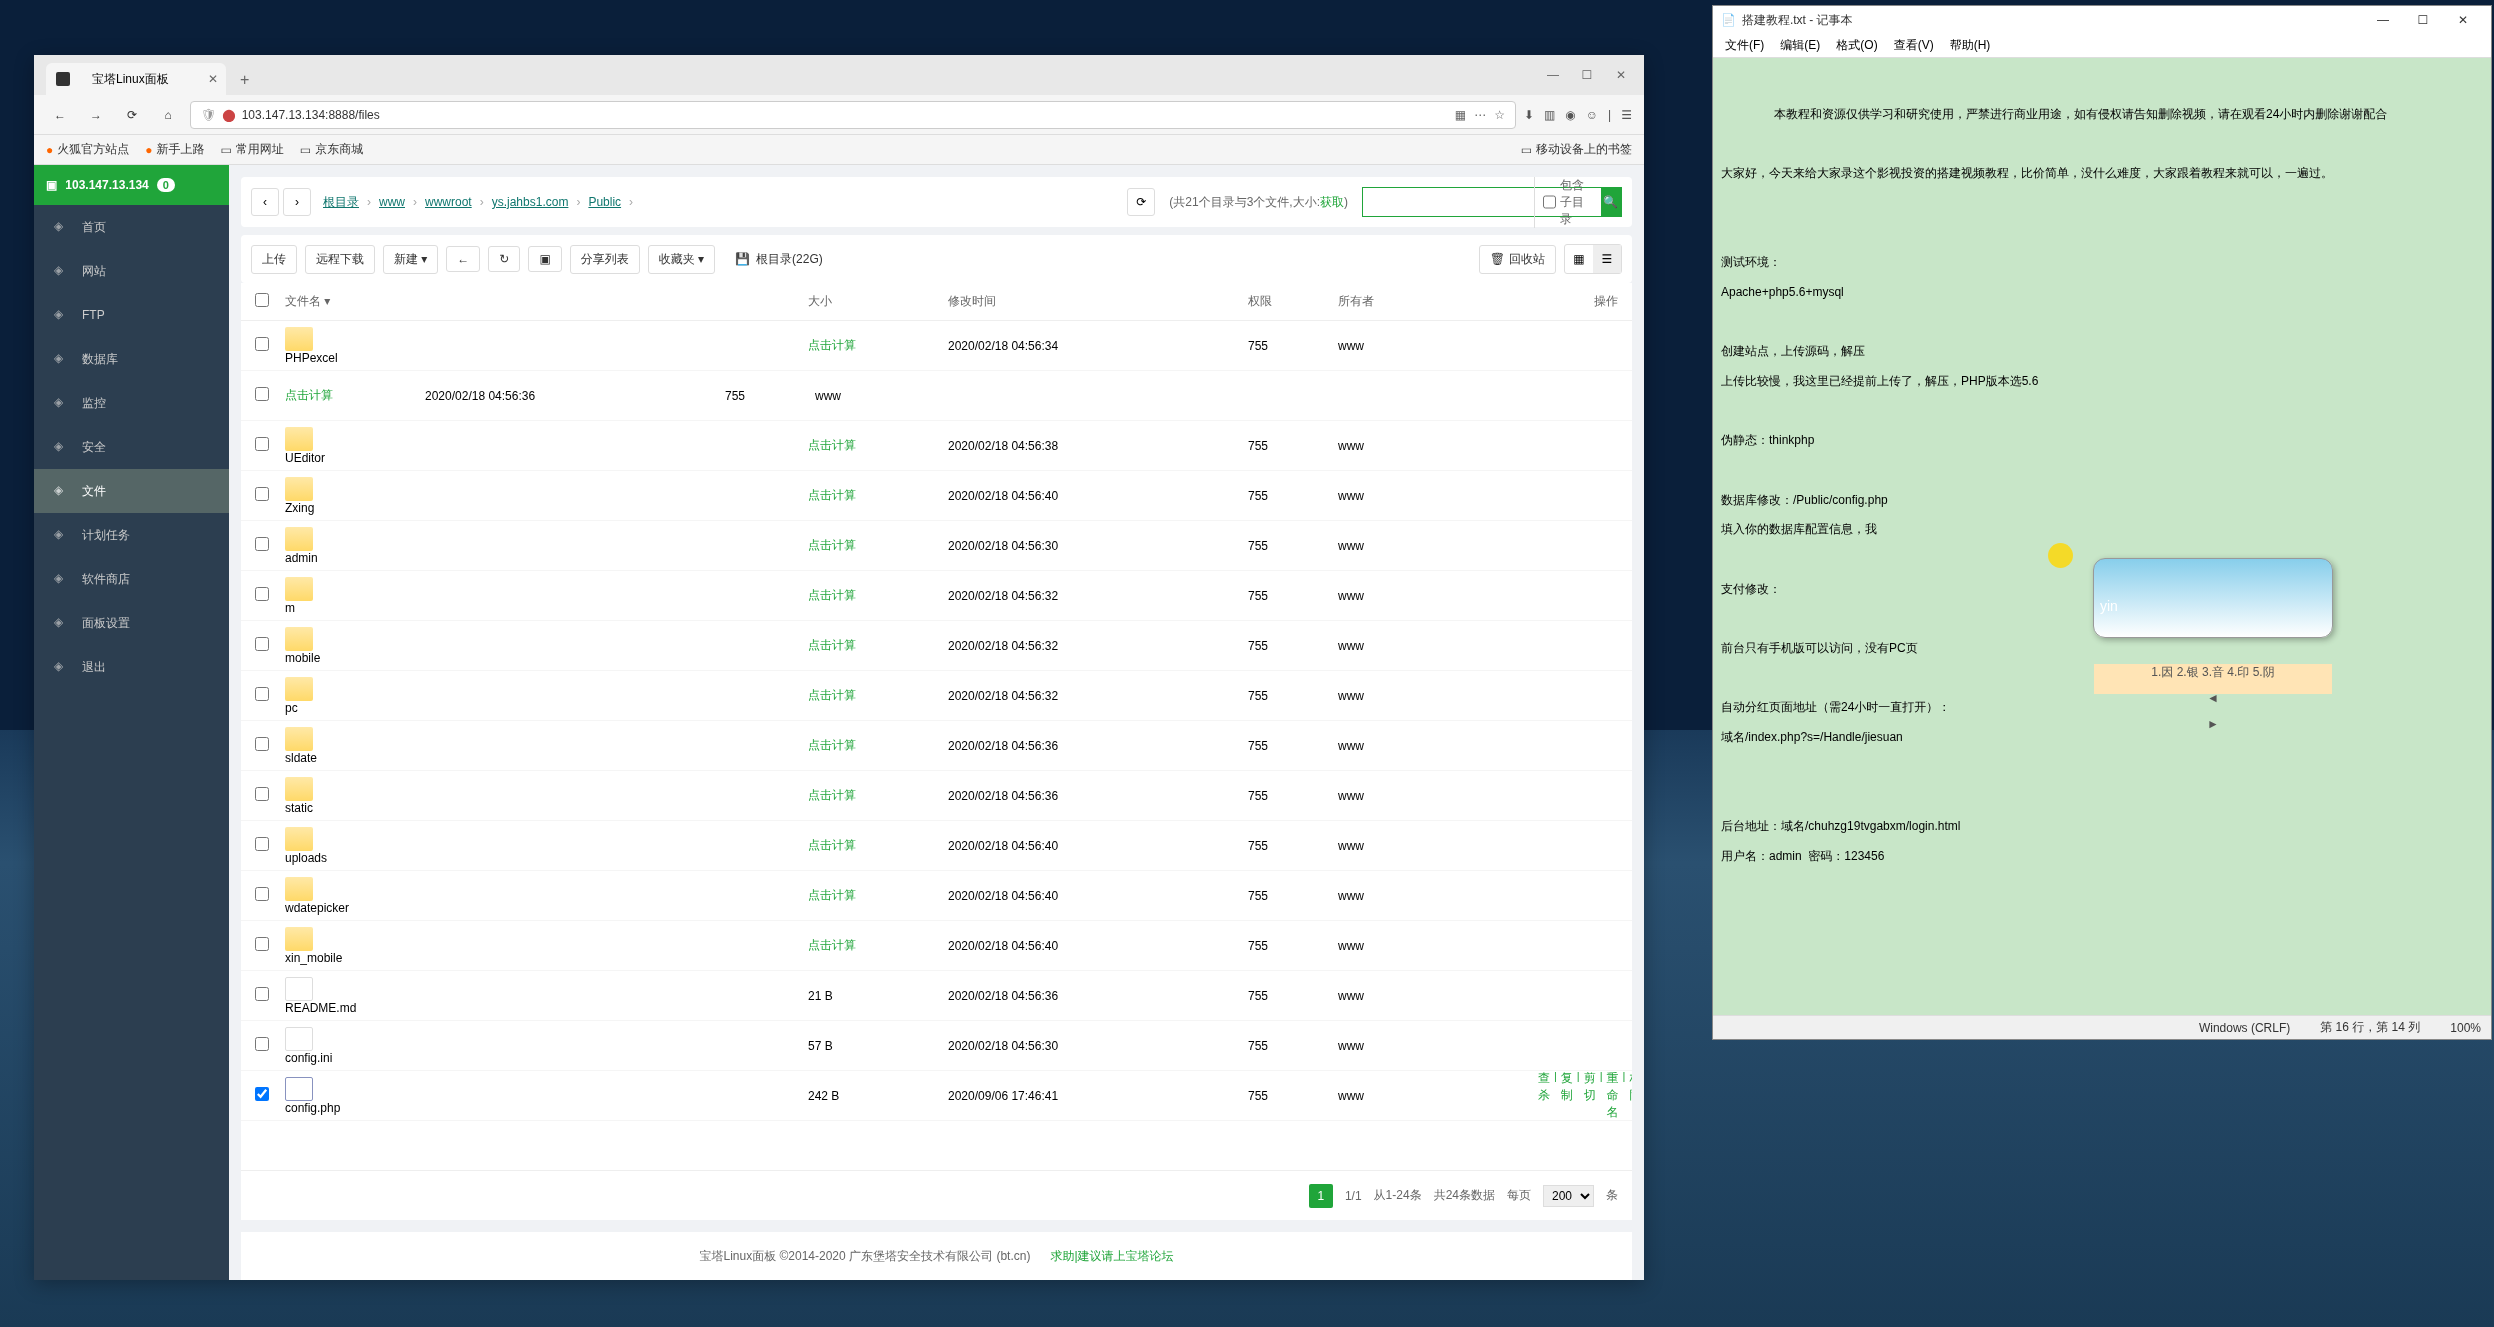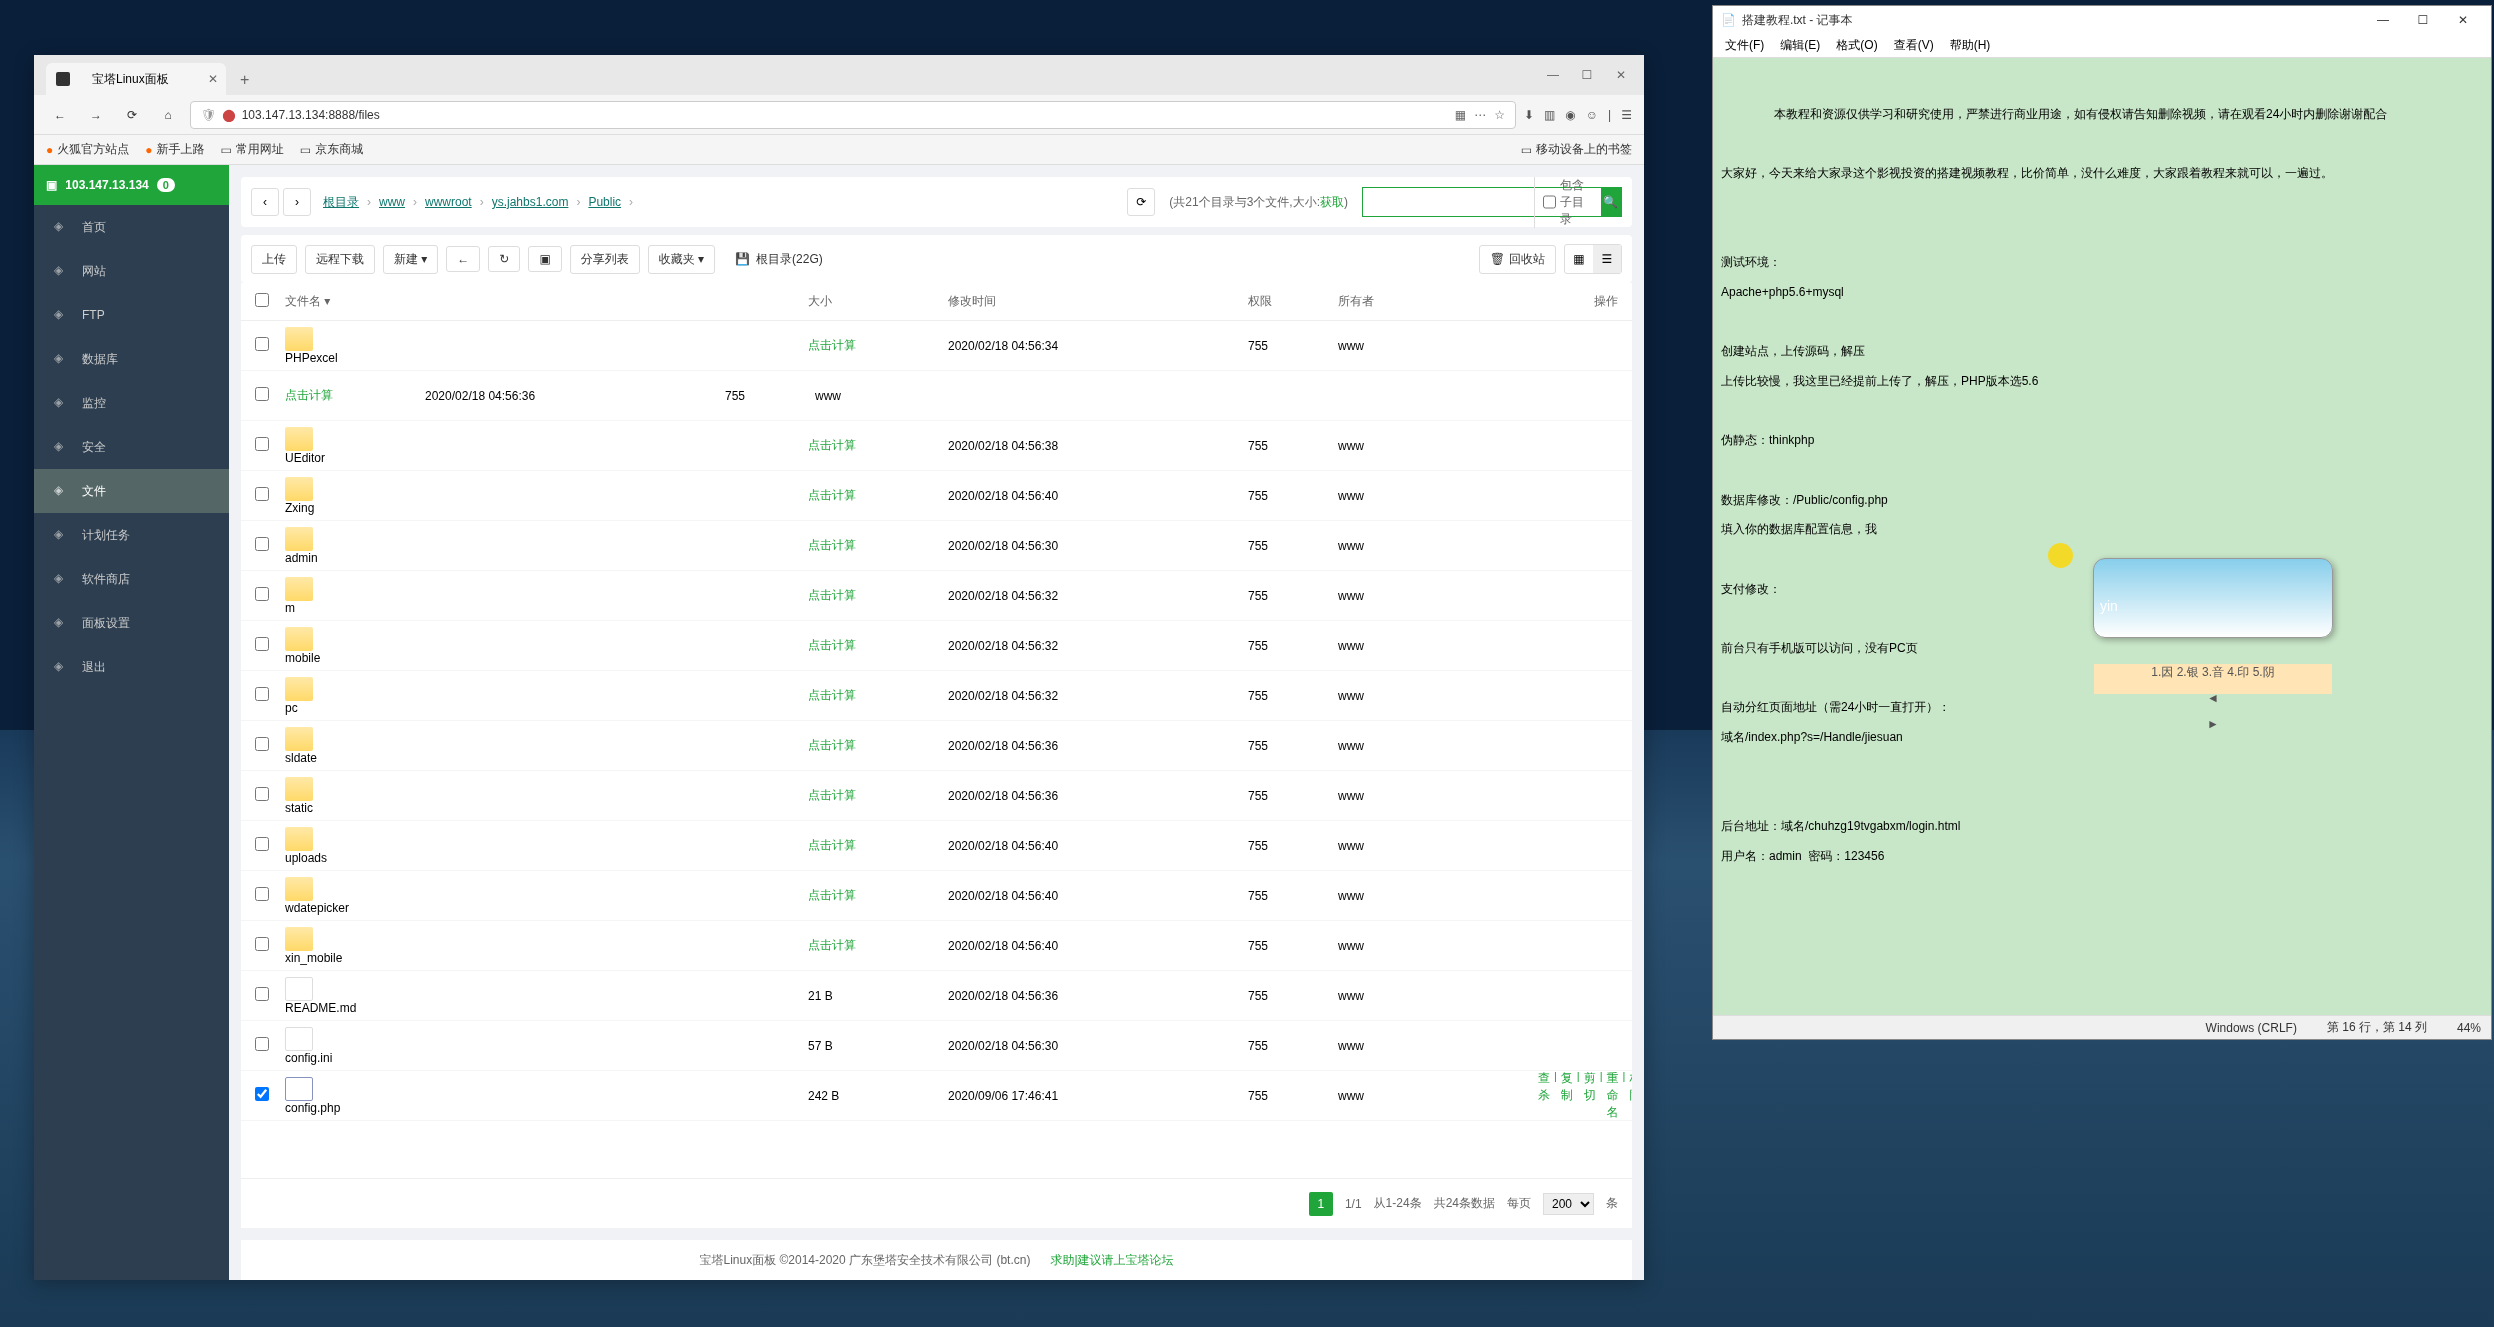--- a/index.html
+++ b/index.html
@@ -60,21 +60,21 @@
 .file-row{height:50px;display:flex;align-items:center;padding:0 14px;border-bottom:1px solid #f5f5f5;}
 .file-icon{width:28px;height:24px;margin-right:10px;background:linear-gradient(#ffe9a8,#ffd968);border-radius:2px;position:relative;}
 .file-icon.file{background:#fff;border:1px solid #ddd;}
 .file-icon.php{background:#fff;border:1px solid #8892bf;}
 .size-calc{color:#20a53a;cursor:pointer;}
 .row-actions{color:#20a53a;display:flex;gap:4px;font-size:11px;}
 .row-actions span{cursor:pointer;}
 .pagination{height:50px;background:#fff;margin:0 12px 12px;display:flex;align-items:center;justify-content:flex-end;padding:0 14px;gap:12px;color:#666;border-top:1px solid #eee;}
 .page-num{width:24px;height:24px;background:#20a53a;color:#fff;display:flex;align-items:center;justify-content:center;border-radius:2px;}
 .page-select{border:1px solid #ddd;padding:2px 4px;}
-.footer{height:40px;display:flex;align-items:center;justify-content:center;gap:20px;color:#666;background:#fff;margin:0 12px;}
+.footer{height:48px;display:flex;align-items:center;justify-content:center;gap:20px;color:#666;background:#fff;margin:0 12px;}
 .footer a{color:#20a53a;}
 .notepad-window{position:absolute;left:1712px;top:5px;width:780px;height:1035px;background:#fff;border:1px solid #888;display:flex;flex-direction:column;}
 .notepad-title{height:28px;background:#fff;display:flex;align-items:center;padding:0 8px;color:#333;}
 .notepad-title .np-controls{margin-left:auto;display:flex;}
 .np-btn{width:40px;height:28px;display:flex;align-items:center;justify-content:center;}
 .np-btn.close{background:transparent;}
 .notepad-menu{height:24px;display:flex;align-items:center;padding:0 6px;gap:4px;border-bottom:1px solid #ddd;}
 .notepad-menu span{padding:2px 6px;cursor:pointer;}
 .notepad-content{flex:1;background:#c8e6c8;padding:8px;font-family:SimSun,monospace;font-size:22px;line-height:1.35;color:#000;white-space:pre-wrap;overflow:auto;position:relative;}
 .cursor-highlight{position:absolute;left:335px;top:485px;width:25px;height:25px;background:#ffd700;border-radius:50%;opacity:0.8;}
@@ -485,15 +485,15 @@
       <div class="ime-cand">
         <span>1.因 2.银 3.音 4.印 5.阴</span>
         <span>◄</span>
         <span>►</span>
       </div>
     </div>
   </div>
   <div class="notepad-status">
     <span>Windows (CRLF)</span>
     <span>第 16 行，第 14 列</span>
-    <span>44%</span>
+    <span>100%</span>
   </div>
 </div>
 
 </body></html>

